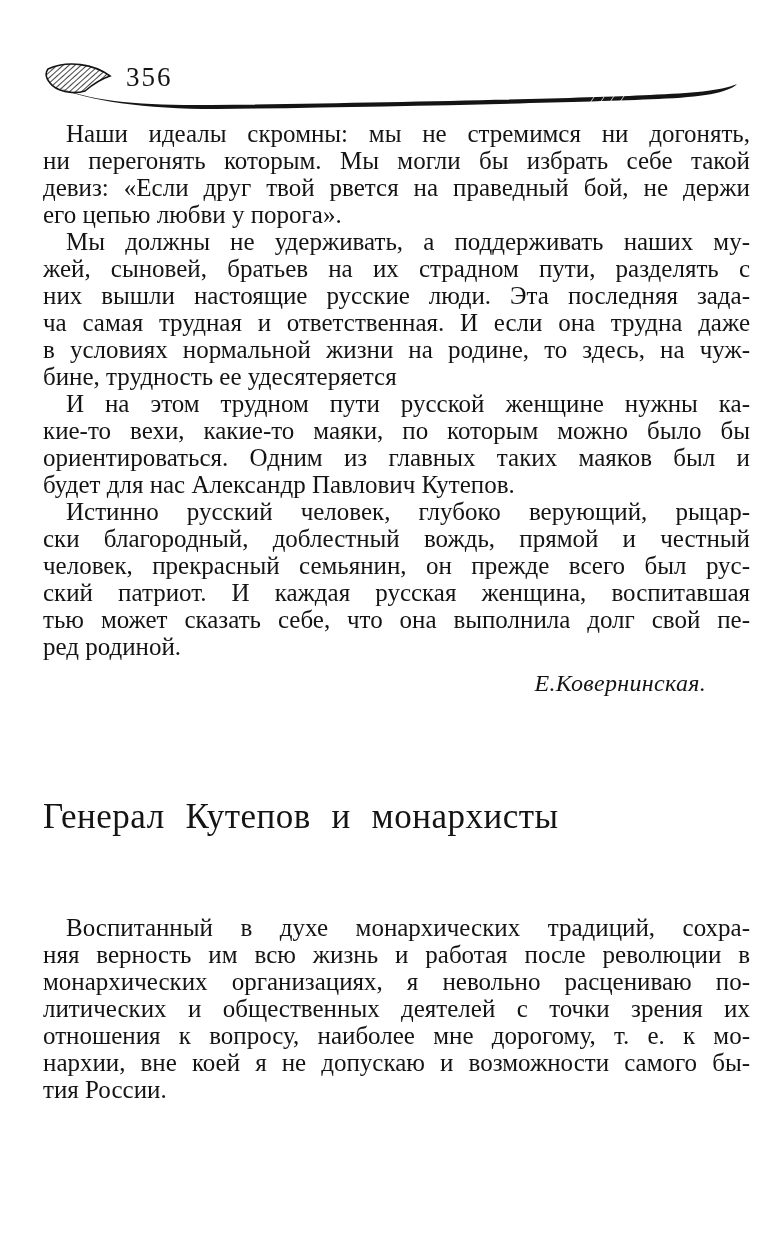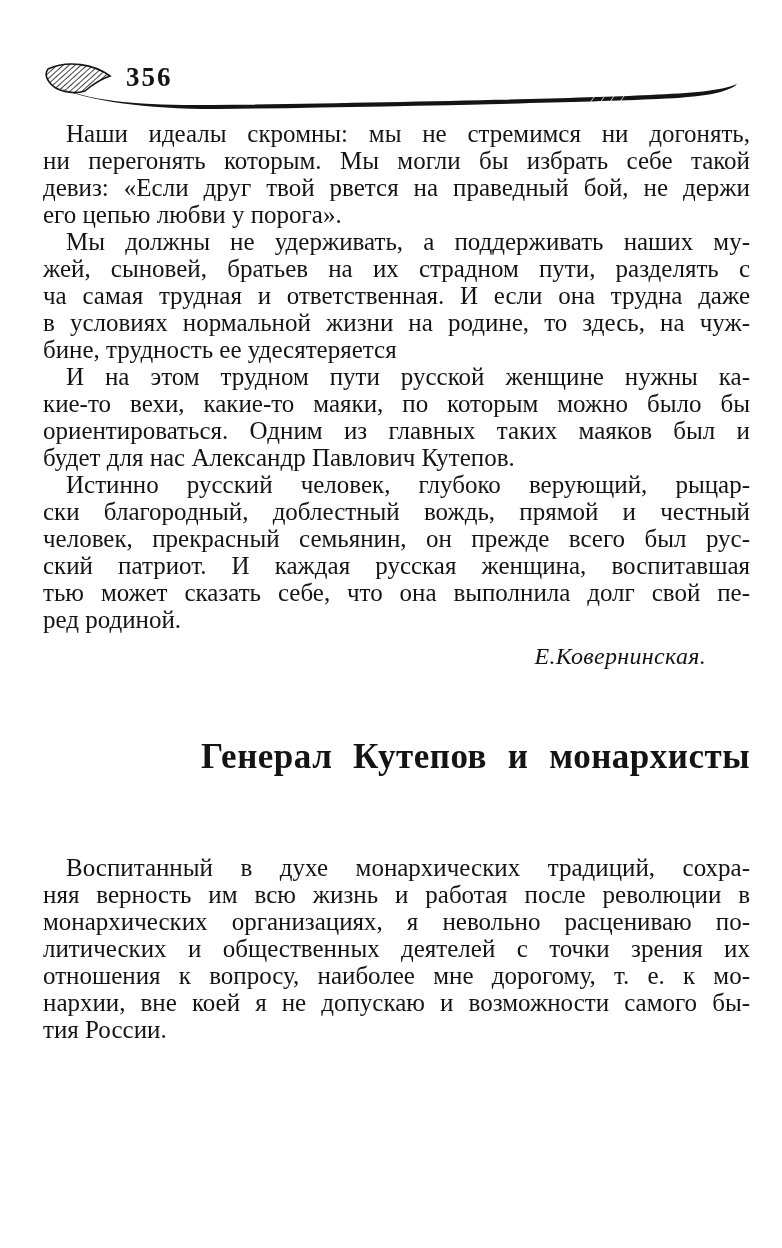--- a/index.html
+++ b/index.html
@@ -16,21 +16,21 @@
     font-family:"Liberation Serif","DejaVu Serif",serif;
     overflow:hidden;
   }
   
   .page-number{
     position:absolute;
     left:126px;
     top:62px;
     font-size:27px;
     line-height:30px;
-    font-weight:bold;
+    font-weight:normal;
     letter-spacing:2px;
   }
   .ornament{
     position:absolute;
     left:42px;
     top:62px;
     width:700px;
     height:50px;
   }
   
@@ -53,25 +53,25 @@
   .signature{
     margin-top:10px;
     text-align:right;
     padding-right:44px;
     font-style:italic;
     font-size:24px;
     line-height:27px;
     letter-spacing:0.3px;
   }
   .chapter-title{
-    margin-top:65px;
+    margin-top:98px;
     height:44px;
     line-height:44px;
-    text-align:right;
-    font-weight:bold;
+    text-align:left;
+    font-weight:normal;
     font-size:35px;
     word-spacing:0.33em;
     letter-spacing:0.5px;
   }
   .chapter-body{
     margin-top:75px;
   }
 </style>
 </head>
 <body>
@@ -103,20 +103,21 @@
     <div id="essay-paragraphs">
         <div class="para">
           <div class="line">Наши идеалы скромны: мы не стремимся ни догонять,</div>
           <div class="line">ни перегонять которым. Мы могли бы избрать себе такой</div>
           <div class="line">девиз: «Если друг твой рвется на праведный бой, не держи</div>
           <div class="line">его цепью любви у порога».</div>
         </div>
         <div class="para">
           <div class="line">Мы должны не удерживать, а поддерживать наших му-</div>
           <div class="line">жей, сыновей, братьев на их страдном пути, разделять с</div>
+          <div class="line">них вышли настоящие русские люди. Эта последняя зада-</div>
           <div class="line">ча самая трудная и ответственная. И если она трудна даже</div>
           <div class="line">в условиях нормальной жизни на родине, то здесь, на чуж-</div>
           <div class="line">бине, трудность ее удесятеряется</div>
         </div>
         <div class="para">
           <div class="line">И на этом трудном пути русской женщине нужны ка-</div>
           <div class="line">кие-то вехи, какие-то маяки, по которым можно было бы</div>
           <div class="line">ориентироваться. Одним из главных таких маяков был и</div>
           <div class="line">будет для нас Александр Павлович Кутепов.</div>
         </div>

